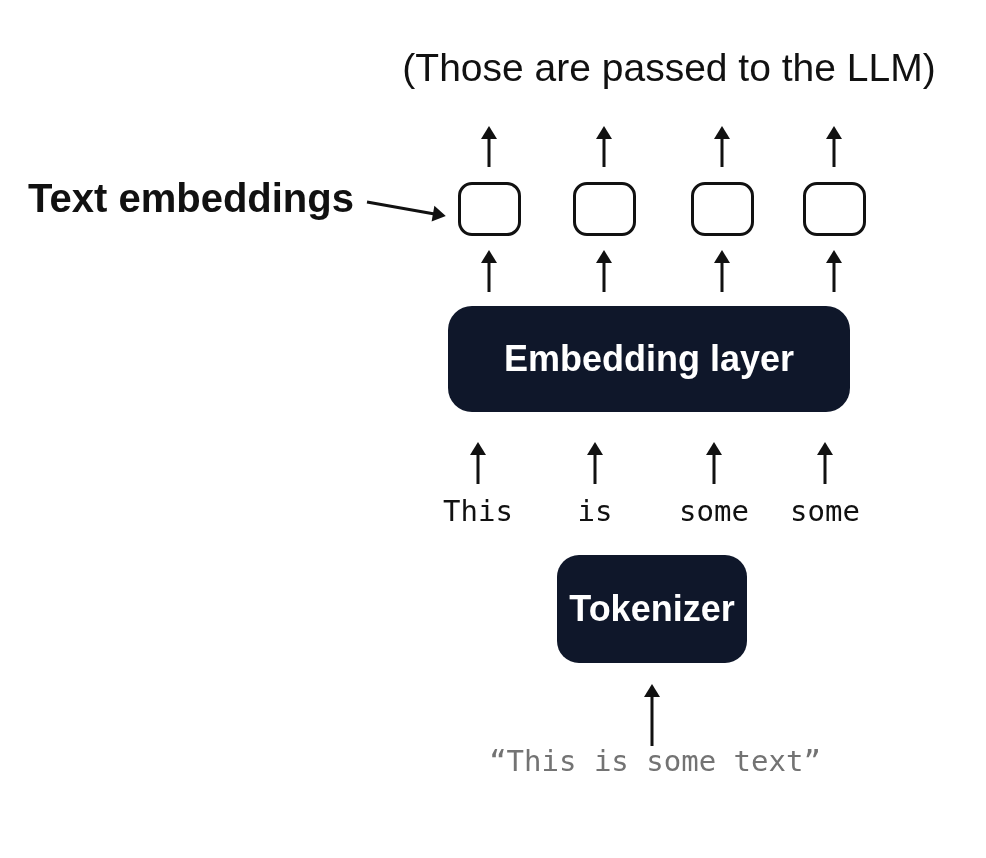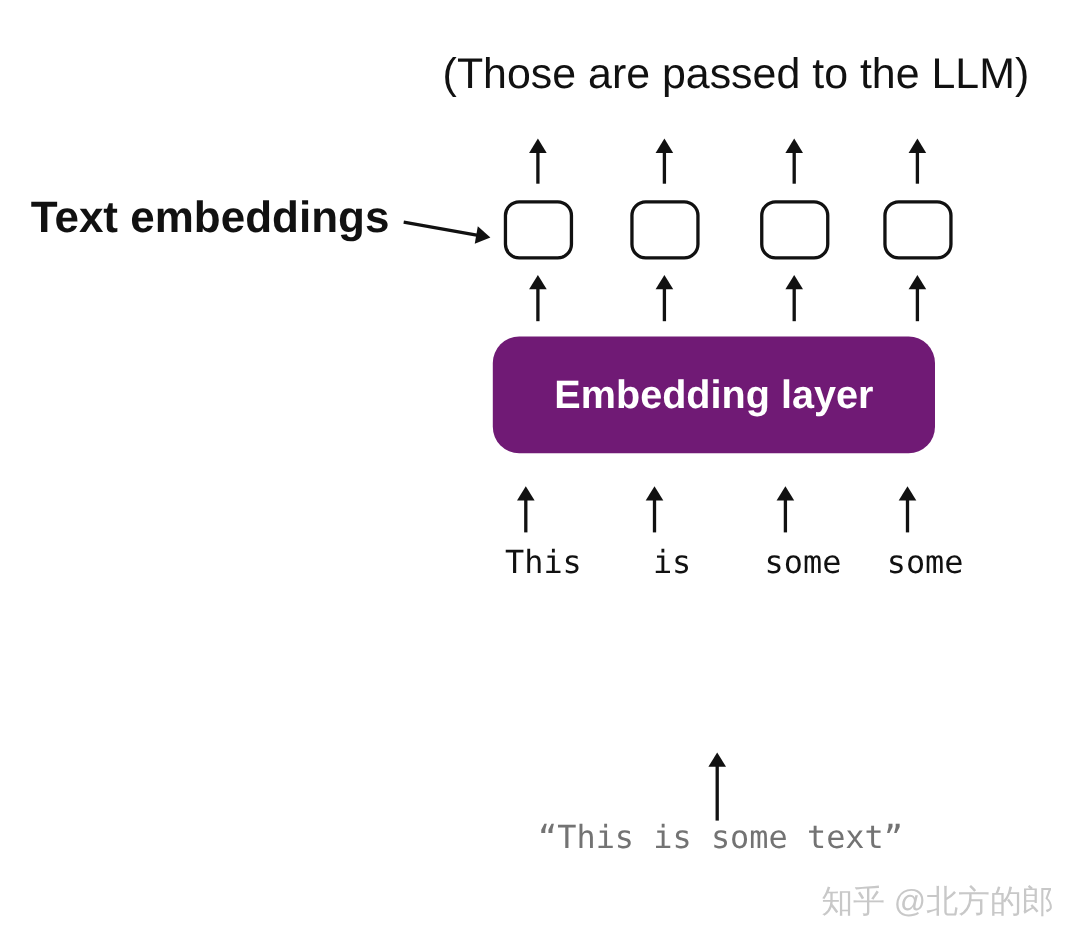--- a/index.html
+++ b/index.html
@@ -81,40 +81,39 @@
     position: absolute;
     width: 63px;
     height: 54px;
     border: 3.5px solid #111111;
     border-radius: 14px;
     background: #ffffff;
   }
 
   .black-box {
     position: absolute;
-    background: #701a75;
+    background: #0f172a;
     color: #ffffff;
     display: flex;
     align-items: center;
     justify-content: center;
     font-weight: bold;
     font-size: 36px;
     white-space: nowrap;
   }
   .embedding-layer { left: 448px; top: 306px; width: 402px; height: 106px; border-radius: 24px; }
   .tokenizer      { left: 557px; top: 555px; width: 190px; height: 108px; border-radius: 22px; }
 
   .token {
     position: absolute;
     transform: translateX(-50%);
     font-family: "DejaVu Sans Mono", monospace;
     font-size: 29px;
     white-space: nowrap;
     color: #111111;
-    margin-left: 16px;
   }
 
   .quote {
     position: absolute;
     left: 655px;
     top: 744px;
     transform: translateX(-50%);
     font-family: "DejaVu Sans Mono", monospace;
     font-size: 29px;
     white-space: nowrap;
@@ -163,20 +162,22 @@
   <div class="v-arrow" style="left:469px; top:442px; height:42px;"></div>
   <div class="v-arrow" style="left:586px; top:442px; height:42px;"></div>
   <div class="v-arrow" style="left:705px; top:442px; height:42px;"></div>
   <div class="v-arrow" style="left:816px; top:442px; height:42px;"></div>
 
   <span class="token" style="left:478px; top:494px;">This</span>
   <span class="token" style="left:595px; top:494px;">is</span>
   <span class="token" style="left:714px; top:494px;">some</span>
   <span class="token" style="left:825px; top:494px;">some</span>
 
+  <div class="black-box tokenizer">
+    <span>Tokenizer</span>
+  </div>
 
   <div class="v-arrow" style="left:643px; top:684px; height:62px;"></div>
 
   <div class="quote">“This is some text”</div>
 
-  <div class="watermark">知乎 @北方的郎</div>
 
 </div>
 
 </body></html>

